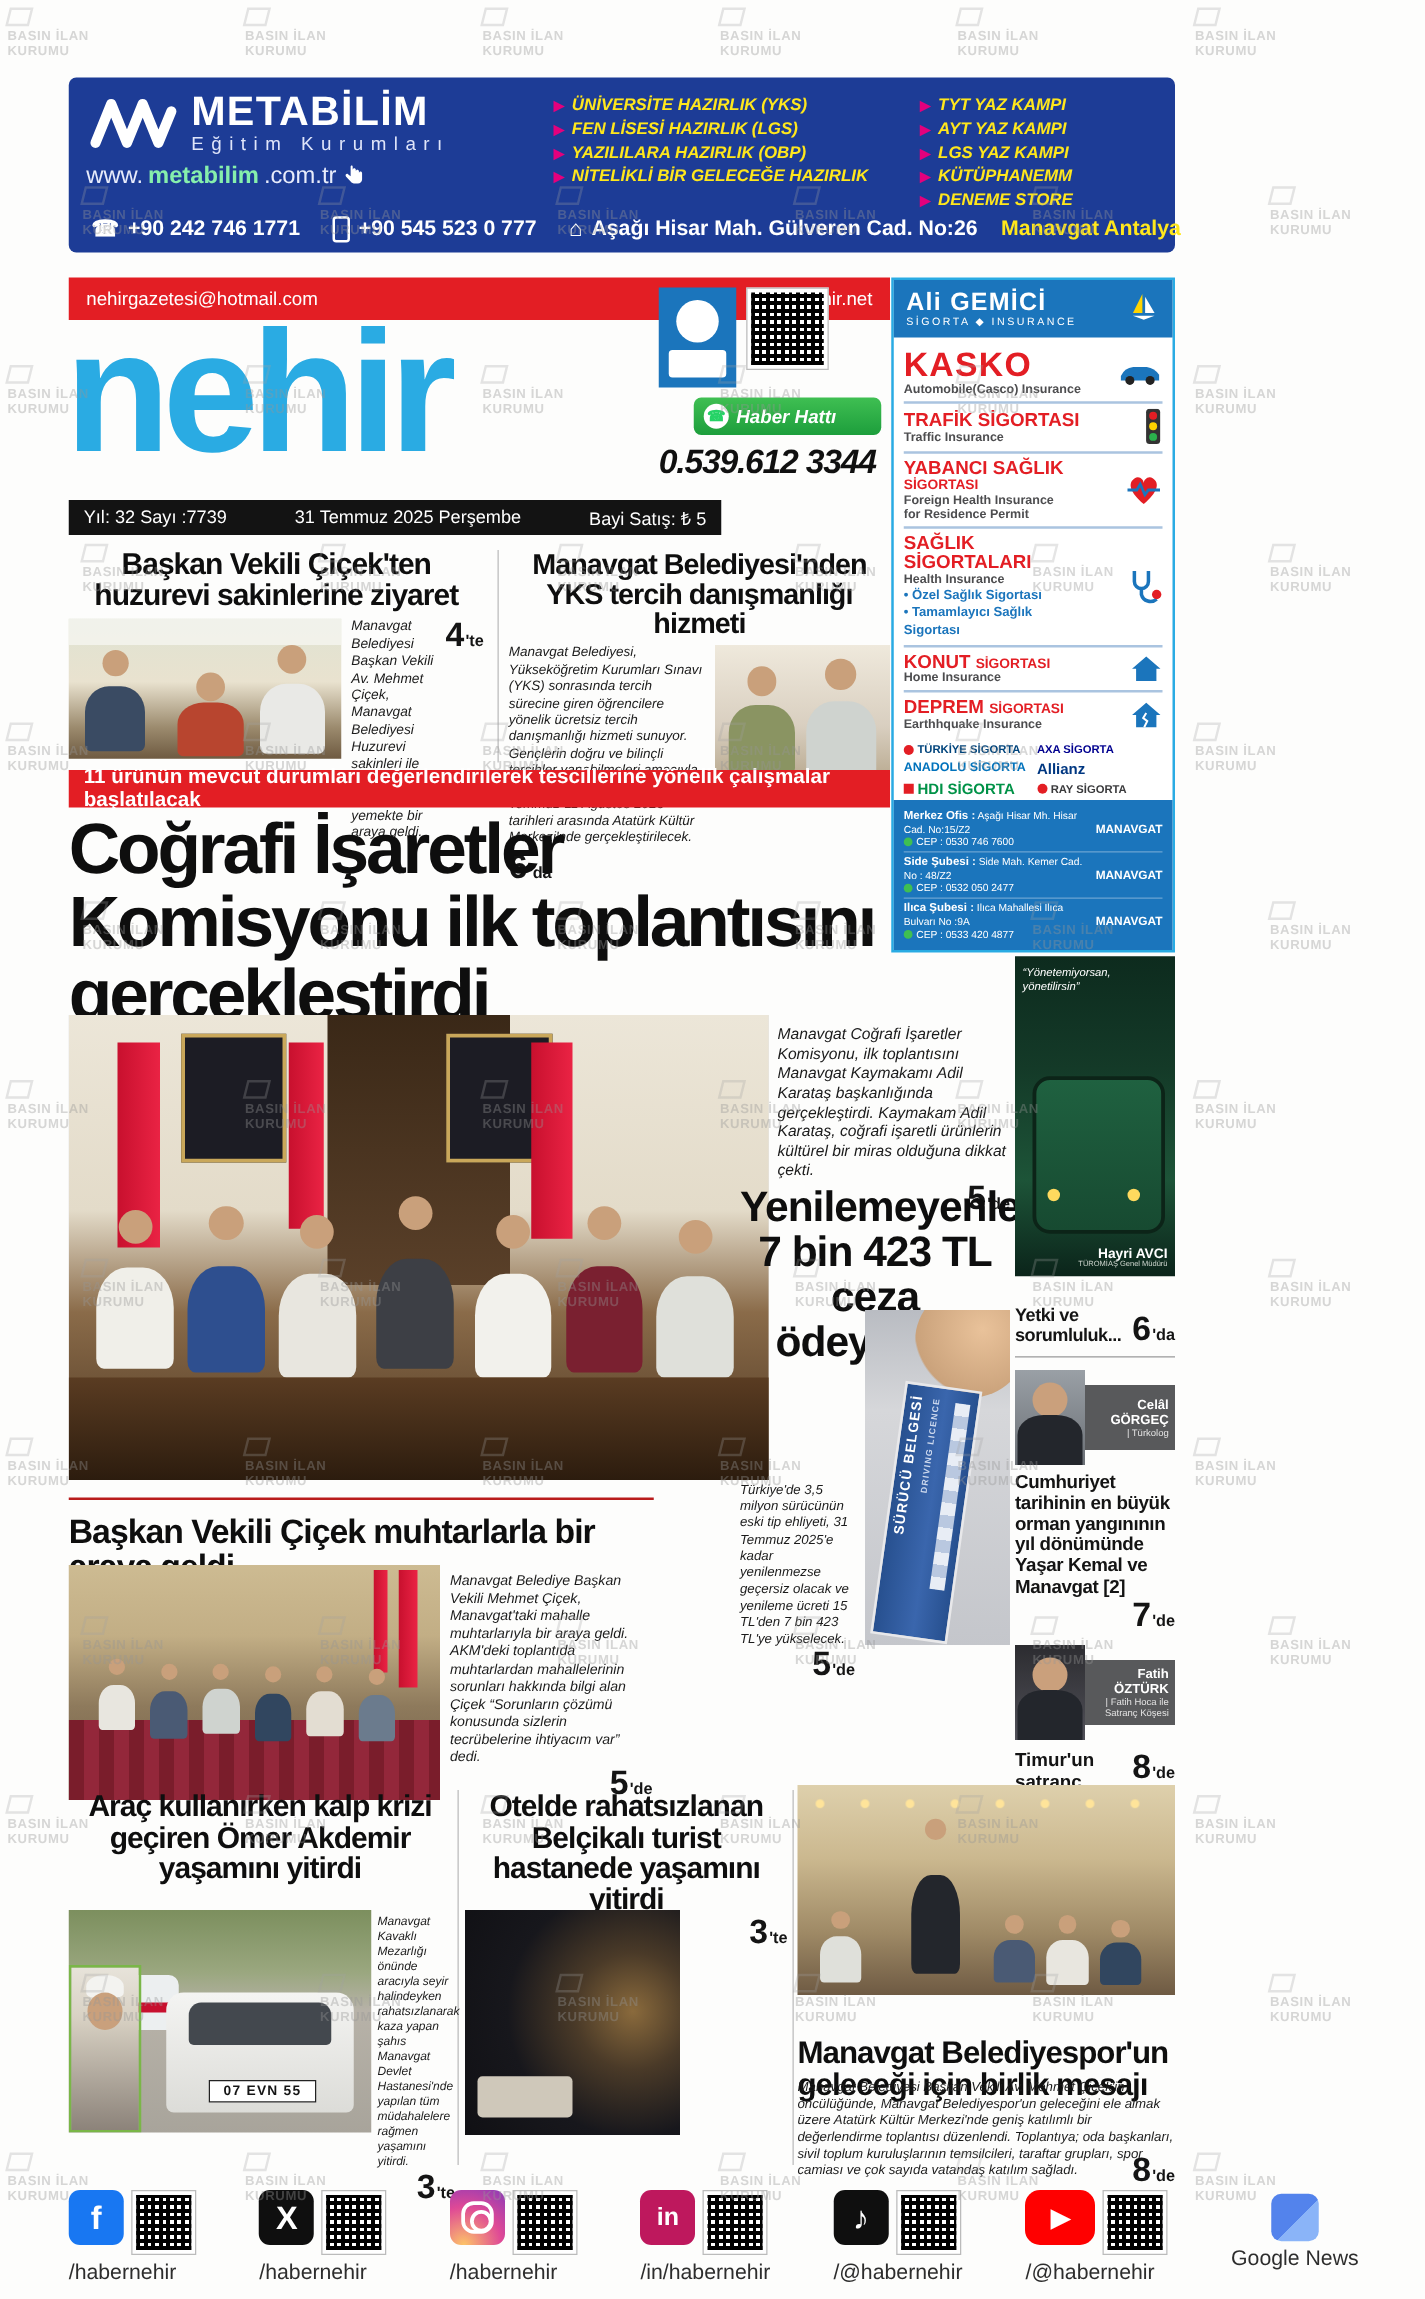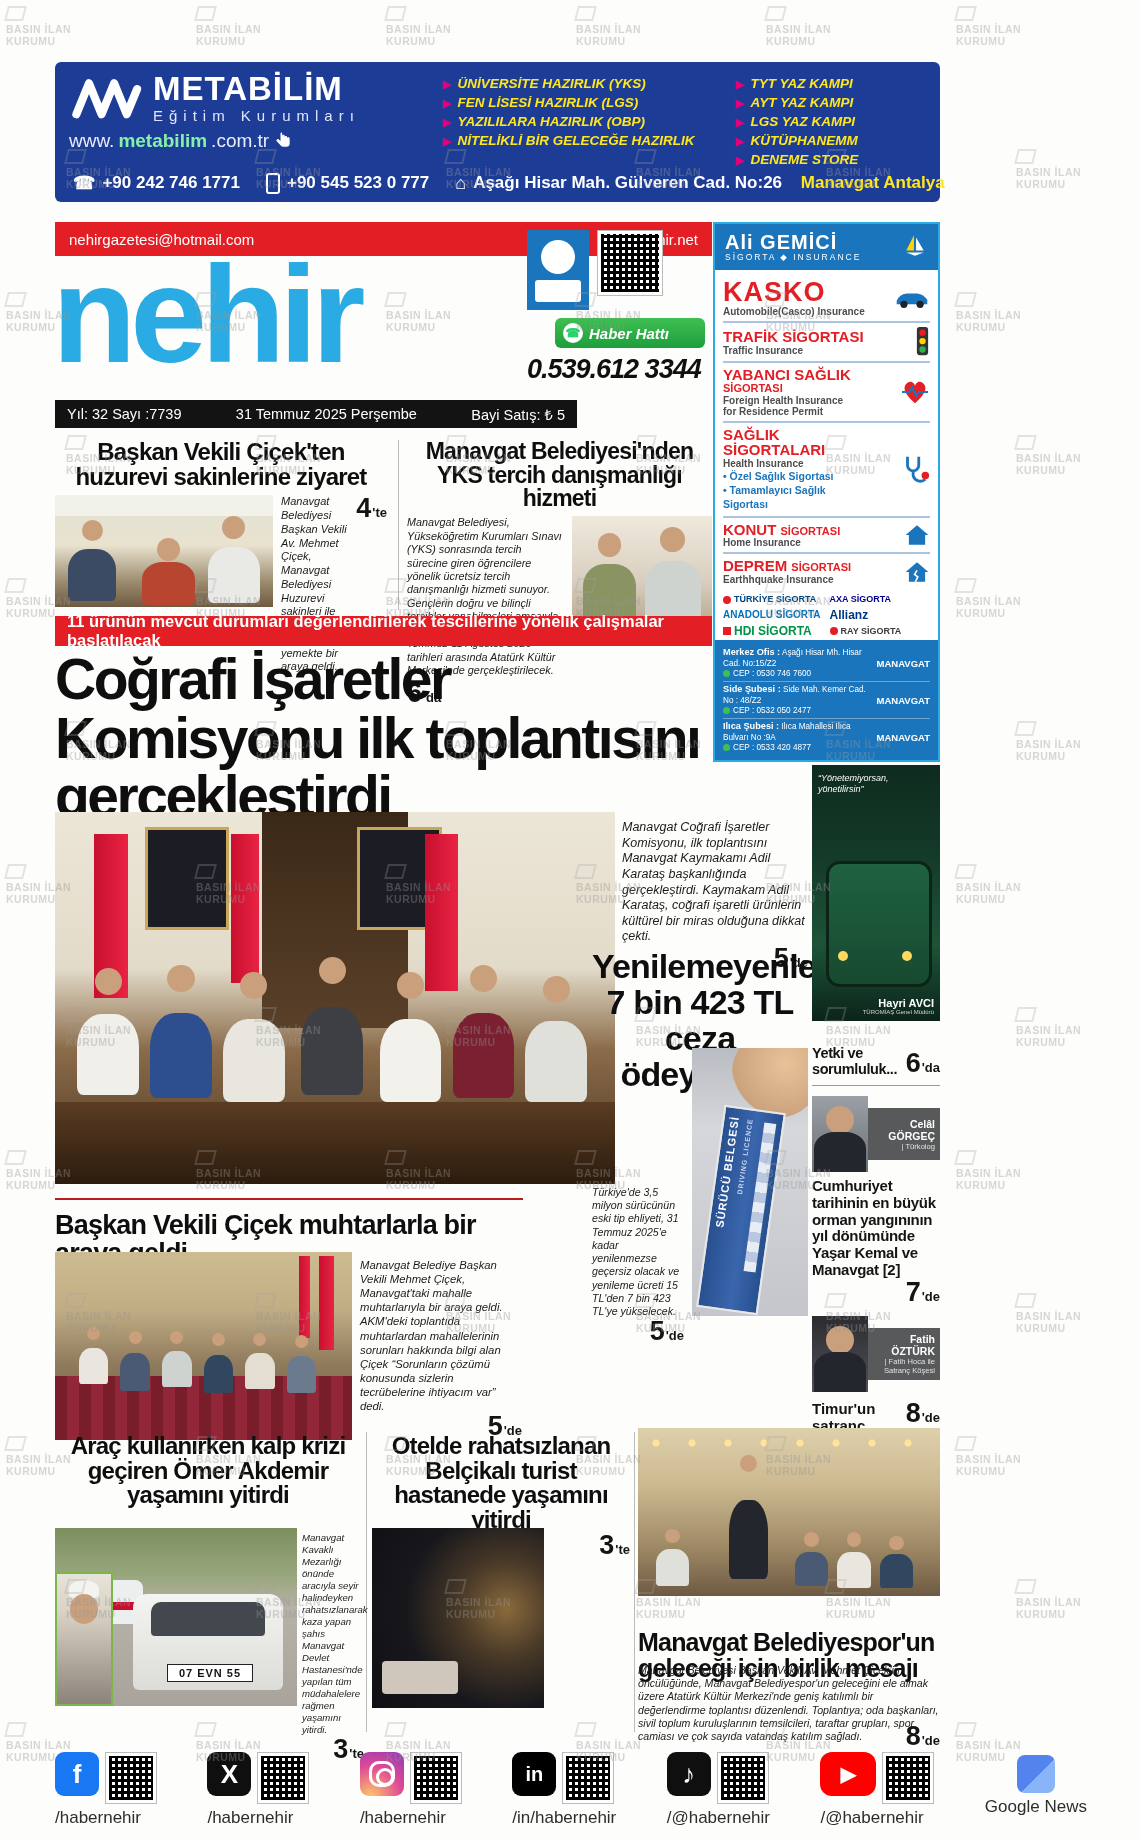--- a/index.html
+++ b/index.html
@@ -181,21 +181,21 @@
 
   
   #footer{left:55px;top:1752px;width:1032px;display:flex;justify-content:space-between;}
   .social{display:flex;flex-direction:column;gap:4px;}
   .social-top{display:flex;gap:6px;align-items:flex-start;}
   .sicon{width:44px;height:44px;border-radius:9px;display:flex;align-items:center;justify-content:center;color:#fff;font-weight:800;font-size:26px;}
   .si-fb{background:#1877f2;} .si-x{background:#0f0f0f;} 
   .si-ig{background:radial-gradient(circle at 25% 100%,#fdc468,#df4996 55%,#8a3ab9);position:relative;}
   .si-ig::before{content:"";position:absolute;inset:9px;border:3px solid #fff;border-radius:10px;}
   .si-ig::after{content:"";position:absolute;left:16px;top:16px;width:12px;height:12px;border:3px solid #fff;border-radius:50%;}
-  .si-in{background:#000000;font-size:20px;} .si-tt{background:#0f0f0f;}
+  .si-in{background:#be185d;font-size:20px;} .si-tt{background:#0f0f0f;}
   .si-yt{background:#f00;width:56px;border-radius:12px;font-size:20px;}
   .si-gn{background:linear-gradient(135deg,#5383ec 55%,#8ab4f8 55%);width:38px;height:38px;border-radius:8px;margin-top:3px;}
   .fqr{width:50px;height:50px;}
   .handle{font-size:17px;color:#2d2d2d;}
   .gn-wrap{align-items:center;}
 </style>
 </head>
 <body>
 
 <div id="page">

